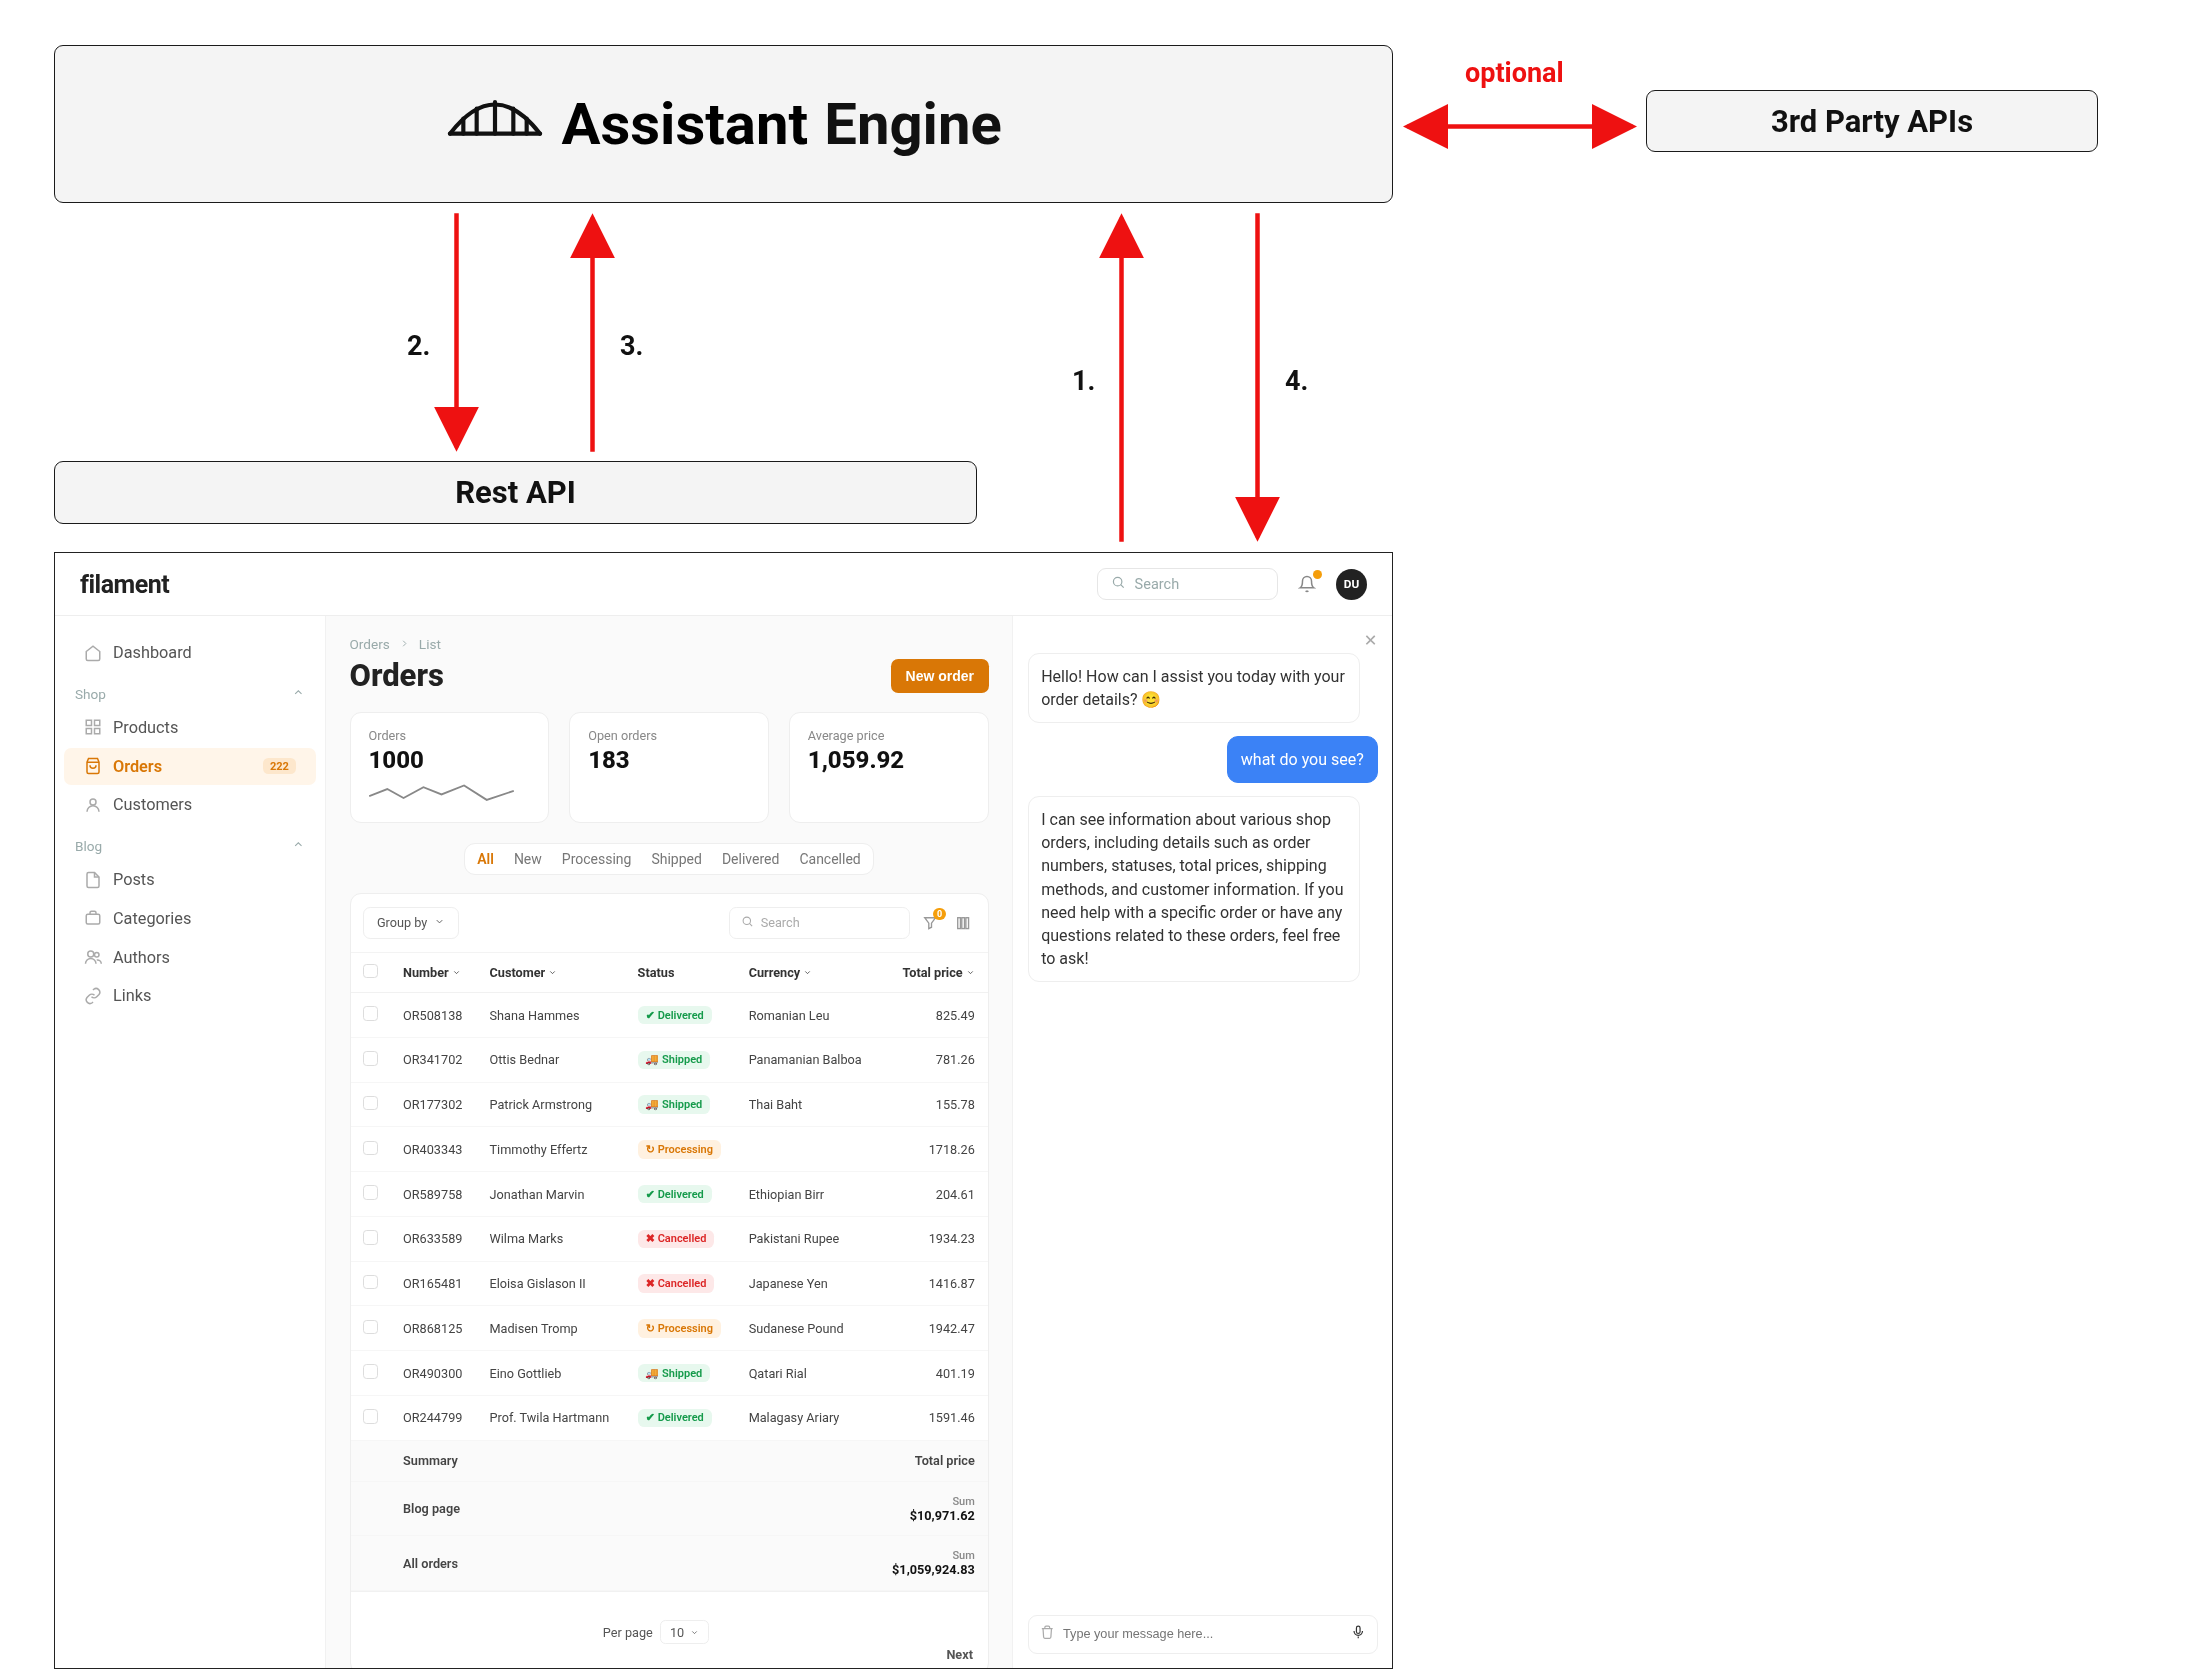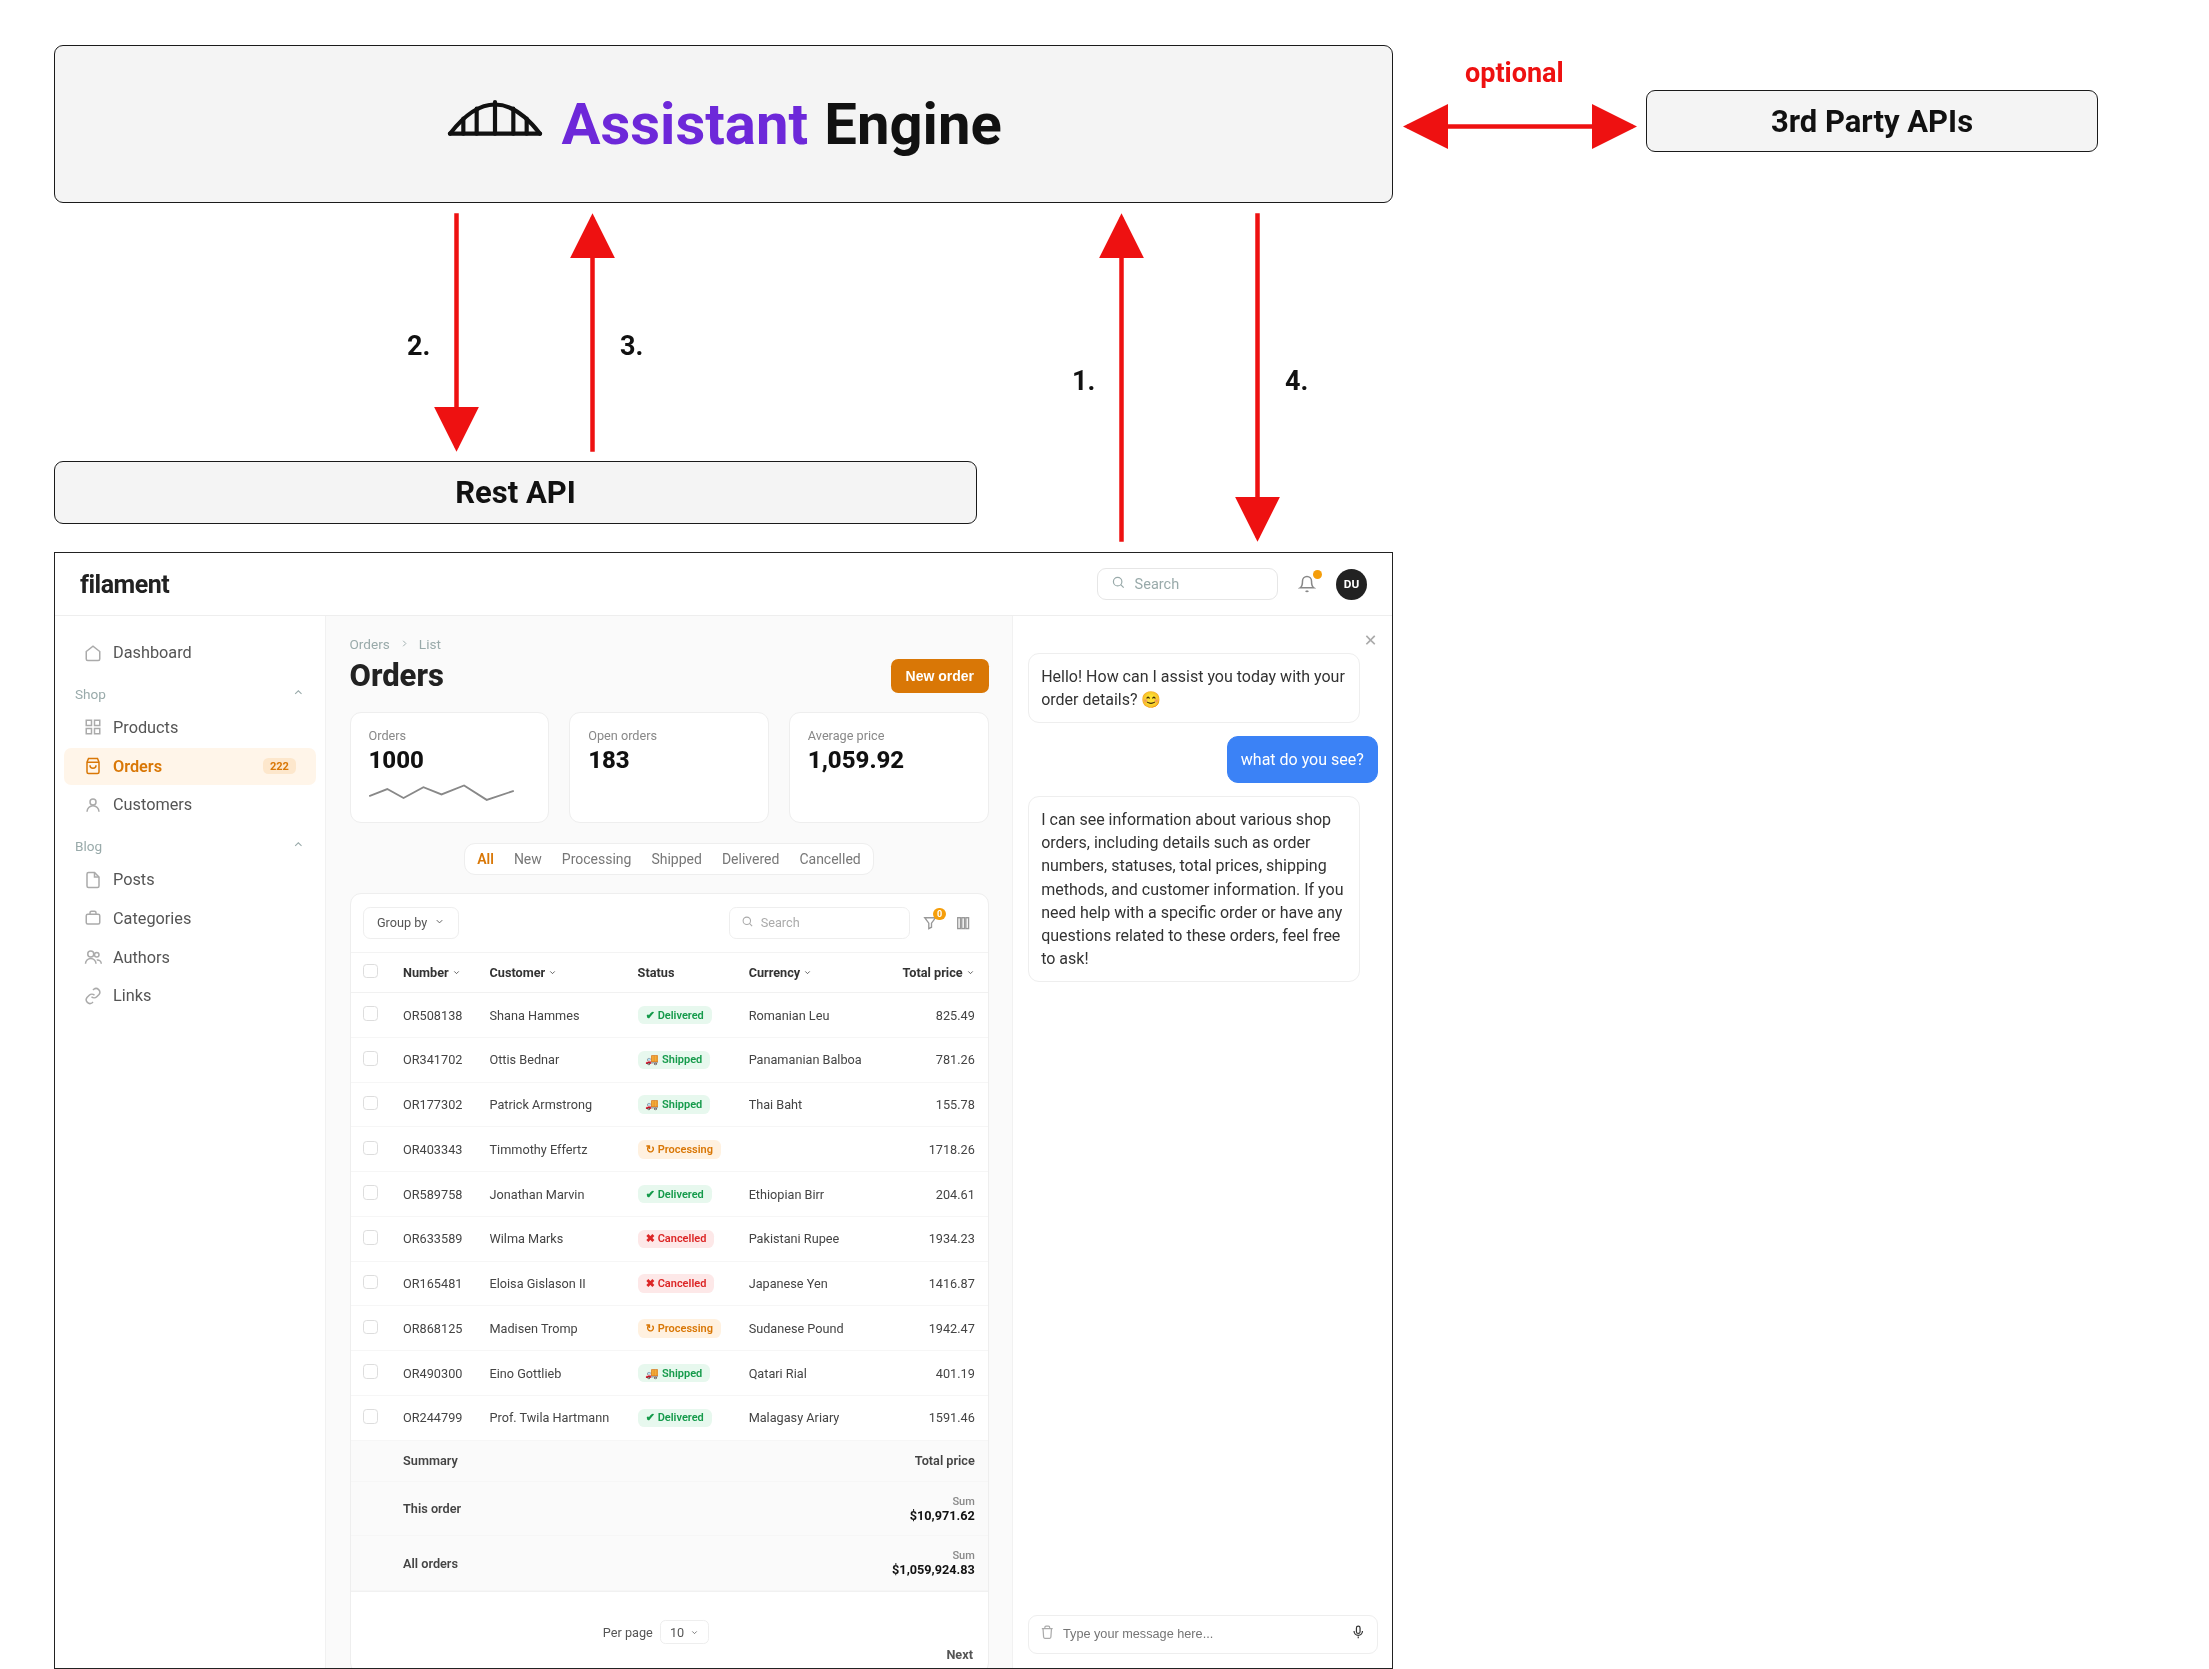--- a/index.html
+++ b/index.html
@@ -21,21 +21,21 @@
     justify-content: center;
   }
   #assistant-box {
     left: 54px; top: 45px; width: 1339px; height: 158px;
   }
   #assistant-logo {
     display: flex; align-items: center; gap: 16.3px;
     font-weight: 700; font-size: 58px;
   }
   .bridge-icon svg { width: 100px; height: 54px; }
-  .ae-assistant { color: #6d28d9; }
+  .ae-assistant { color: #000000; }
   .ae-engine { color: #111; }
   #third-party-box {
     left: 1646px; top: 90px; width: 452px; height: 62px;
     font-size: 31px; font-weight: 700; color: #111;
   }
   #rest-api-box {
     left: 54px; top: 461px; width: 923px; height: 63px;
     font-size: 31px; font-weight: 700; color: #111;
   }
   
@@ -486,21 +486,21 @@
                 </tr>
               </tbody>
             <tbody>
               <tr class="summary-row">
                 <td></td>
                 <td colspan="4">Summary</td>
                 <td class="price">Total price</td>
               </tr>
               <tr class="summary-row">
                 <td></td>
-                <td colspan="4">This order</td>
+                <td colspan="4">Blog page</td>
                 <td class="price">
                     <div class="sum-block">
                       <div class="sum-label">Sum</div>
                       <div class="sum-val">$10,971.62</div>
                     </div>
                   </td>
               </tr>
               <tr class="summary-row">
                 <td></td>
                 <td colspan="4">All orders</td>

